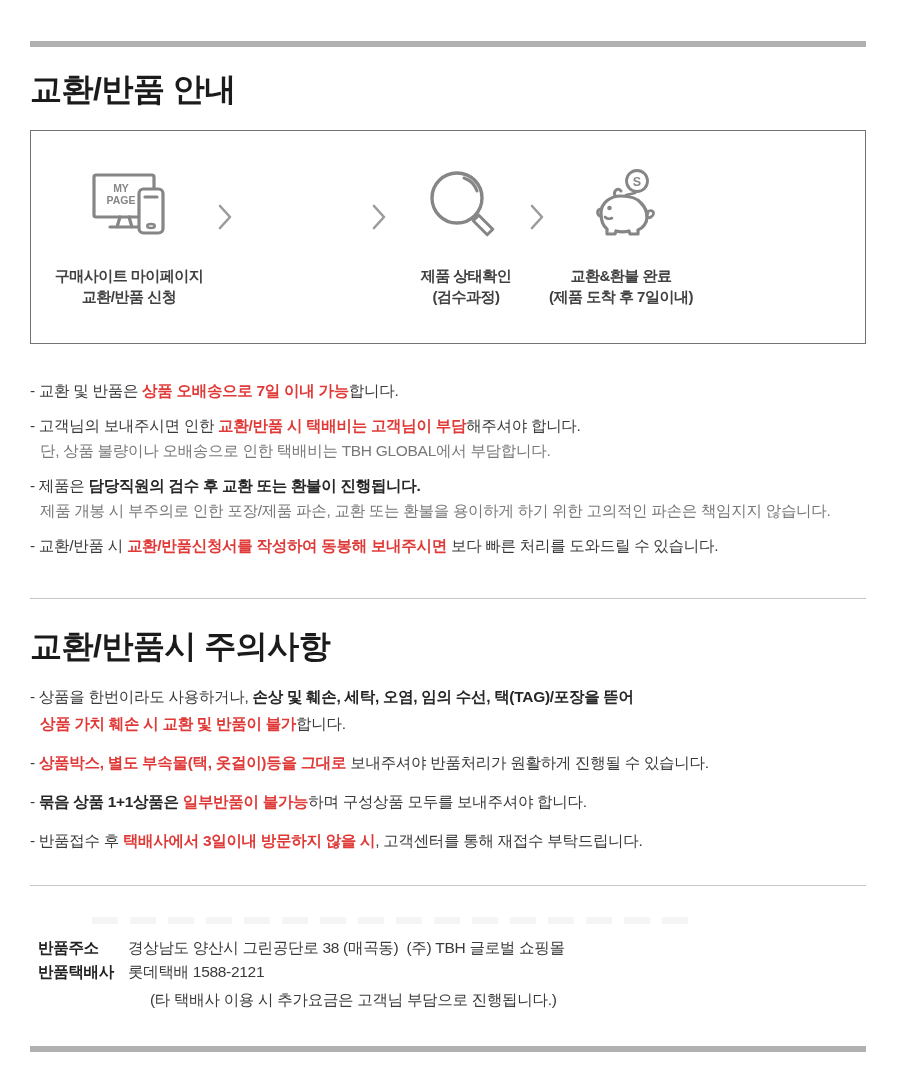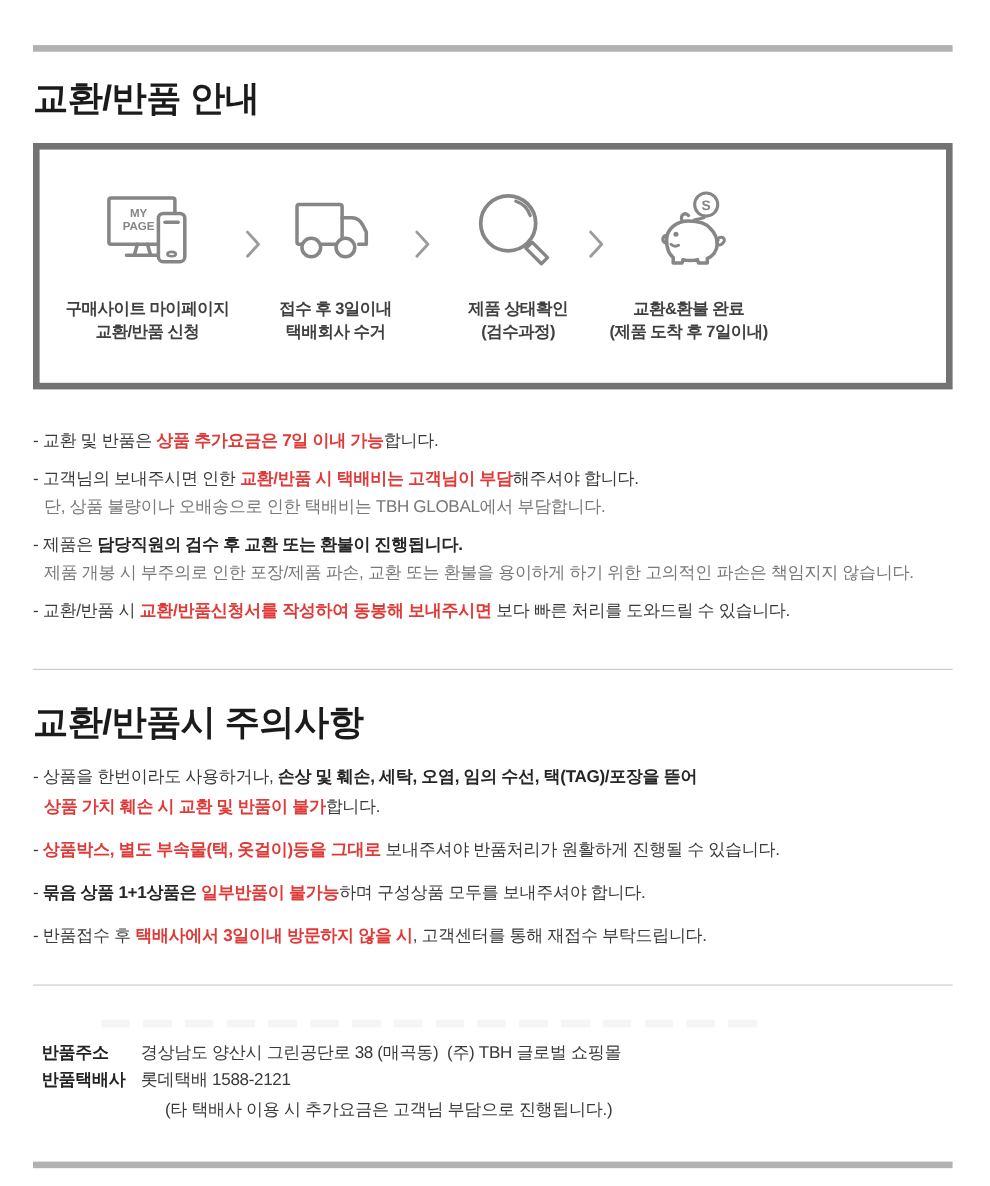--- a/index.html
+++ b/index.html
@@ -10,21 +10,21 @@
   .hbar{height:6px;background:#b1b1b1;margin-left:30px;margin-right:34px;}
   .topbar{margin-top:41px;}
   .bottombar{margin-top:35px;}
   .sec-title{
     margin:27px 0 0 30px;font-size:32px;line-height:30px;font-weight:700;color:#1b1b1b;
     letter-spacing:-0.5px;
   }
   .sec-title.second{margin-top:32px;}
   
   .process-box{
-    margin:26px 34px 0 30px;height:212px;border:6px solid #737373;position:relative;background:#fff;
+    margin:26px 34px 0 30px;height:212px;border:1px solid #737373;position:relative;background:#fff;
   }
   .step{position:absolute;top:36px;text-align:center;}
   .step-icon{display:block;margin:0 auto;}
   .step-caption{margin-top:10px;font-size:15px;line-height:21px;font-weight:700;color:#404040;letter-spacing:-0.5px;}
   .chev{position:absolute;top:72px;}
   
   .bullets{margin:34px 34px 0 30px;font-size:15.5px;letter-spacing:-0.3px;}
   .bullets .tline{line-height:25px;}
   .bullets .tline.gap{margin-top:10px;}
   .caution-bullets{margin-top:22px;}
@@ -78,34 +78,20 @@
     <div class="step-caption">
       <div>구매사이트 마이페이지</div>
       <div>교환/반품 신청</div>
     </div>
   </div>
 
   <svg class="chev" style="left:184px;" width="20" height="28" viewBox="0 0 20 28">
     <polyline points="5,3 15,14 5,25" fill="none" stroke="#9b9b9b" stroke-width="2.6" stroke-linecap="round" stroke-linejoin="round"></polyline>
   </svg>
 
-  <div class="step" style="left:204px;width:130px;">
-    <svg class="step-icon" width="90" height="88" viewBox="0 0 90 88">
-      <g fill="none" stroke="#868686" stroke-width="3.2" stroke-linecap="round" stroke-linejoin="round">
-        <rect x="10" y="14" width="41" height="36" rx="2"></rect>
-        <path d="M51,26 H60 C65,26 68,29 70,33 L73,39 V50 H66"></path>
-        <circle cx="23" cy="53" r="8.5" fill="#ffffff"></circle>
-        <circle cx="54" cy="53" r="8.5" fill="#ffffff"></circle>
-      </g>
-    </svg>
-    <div class="step-caption">
-      <div>접수 후 3일이내</div>
-      <div>택배회사 수거</div>
-    </div>
-  </div>
 
   <svg class="chev" style="left:338px;" width="20" height="28" viewBox="0 0 20 28">
     <polyline points="5,3 15,14 5,25" fill="none" stroke="#9b9b9b" stroke-width="2.6" stroke-linecap="round" stroke-linejoin="round"></polyline>
   </svg>
 
   <div class="step" style="left:340px;width:190px;">
     <svg class="step-icon" width="90" height="88" viewBox="0 0 90 88">
       <g fill="none" stroke="#868686" stroke-linecap="round" stroke-linejoin="round">
         <circle cx="36" cy="31" r="25" stroke-width="3.4"></circle>
         <path d="M43,11 C49,13 54,18 56,24" stroke-width="3"></path>
@@ -138,21 +124,21 @@
     </svg>
     <div class="step-caption">
       <div>교환&amp;환불 완료</div>
       <div>(제품 도착 후 7일이내)</div>
     </div>
   </div>
 
 </div>
 
 <div class="bullets">
-    <div class="tline"><span class="s-n">- 교환 및 반품은 </span><span class="s-r">상품 추가요금은 7일 이내 가능</span><span class="s-n">합니다.</span></div>
+    <div class="tline"><span class="s-n">- 교환 및 반품은 </span><span class="s-r">상품 오배송으로 7일 이내 가능</span><span class="s-n">합니다.</span></div>
     <div class="tline gap"><span class="s-n">- 고객님의 보내주시면 인한 </span><span class="s-r">교환/반품 시 택배비는 고객님이 부담</span><span class="s-n">해주셔야 합니다.</span></div>
     <div class="tline indent"><span class="s-g">단, 상품 불량이나 오배송으로 인한 택배비는 TBH GLOBAL에서 부담합니다.</span></div>
     <div class="tline gap"><span class="s-n">- 제품은 </span><span class="s-b">담당직원의 검수 후 교환 또는 환불이 진행됩니다.</span></div>
     <div class="tline indent"><span class="s-g">제품 개봉 시 부주의로 인한 포장/제품 파손, 교환 또는 환불을 용이하게 하기 위한 고의적인 파손은 책임지지 않습니다.</span></div>
     <div class="tline gap"><span class="s-n">- 교환/반품 시 </span><span class="s-r">교환/반품신청서를 작성하여 동봉해 보내주시면</span><span class="s-n"> 보다 빠른 처리를 도와드릴 수 있습니다.</span></div>
   </div>
 
 <div class="divider first"></div>
 
 <h2 class="sec-title second">교환/반품시 주의사항</h2>

